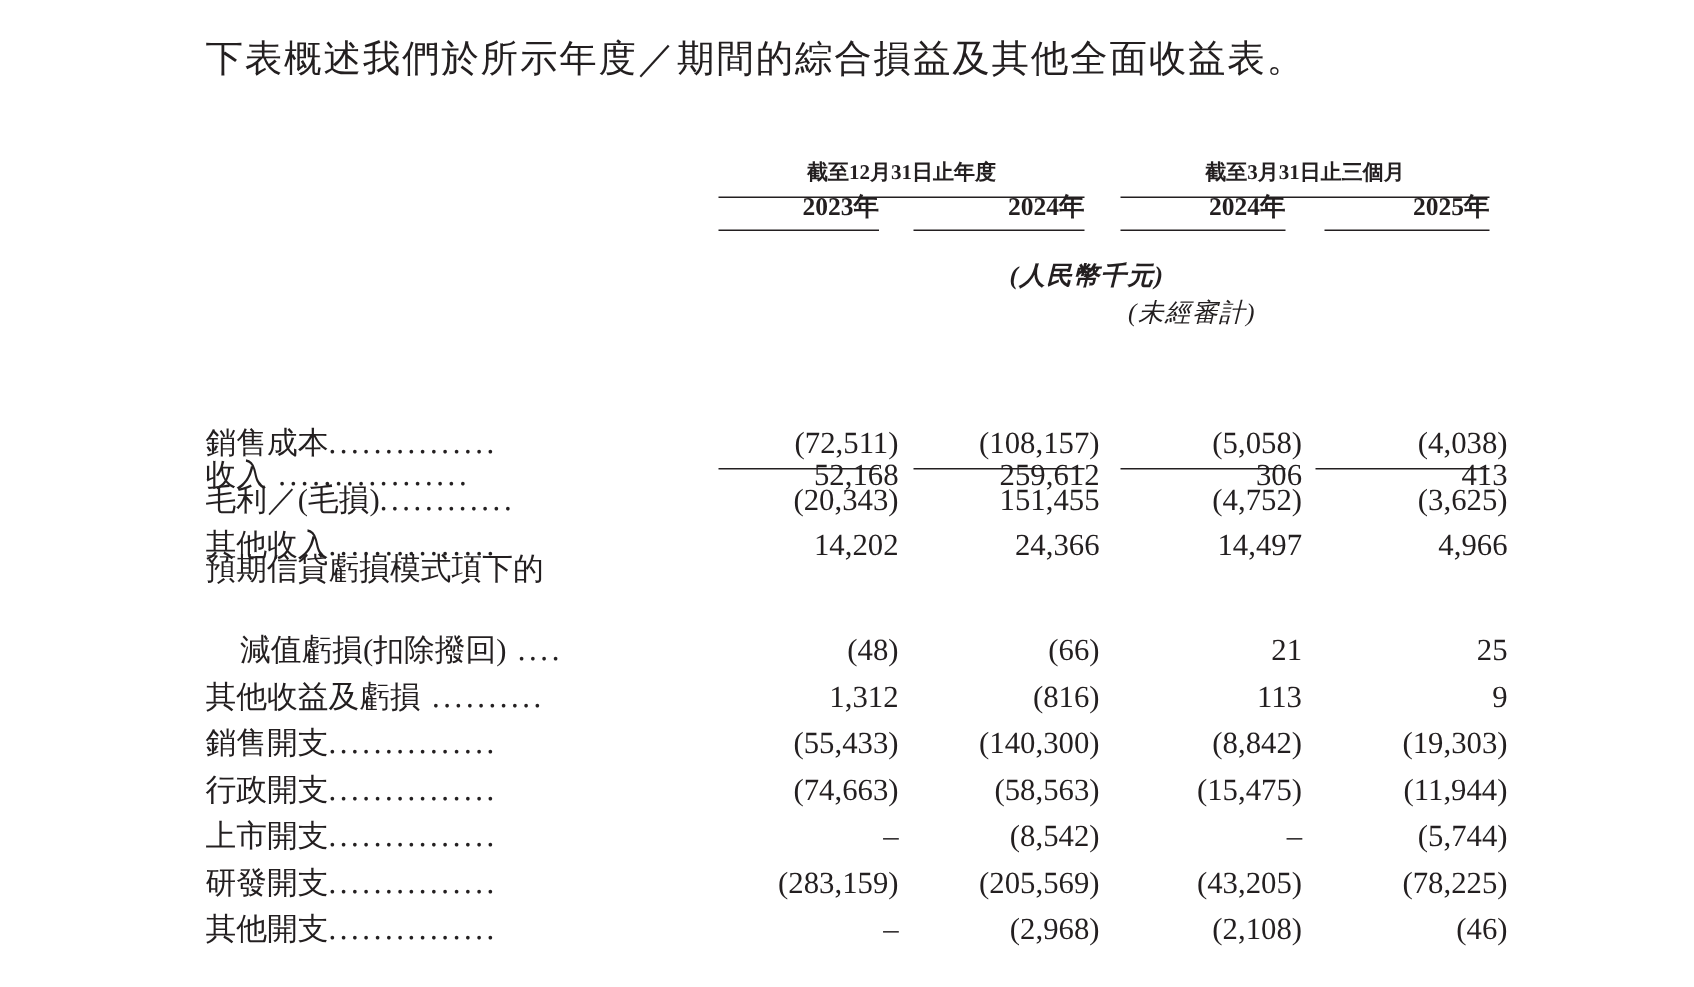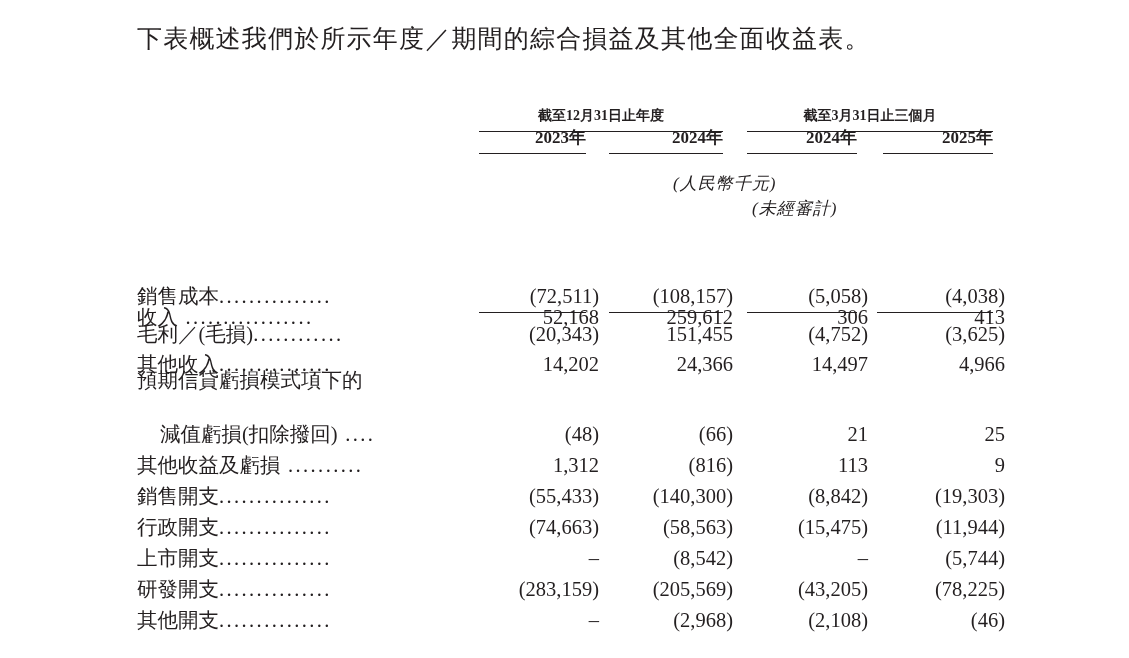--- a/index.html
+++ b/index.html
@@ -29,21 +29,21 @@
 <div class="intro">下表概述我們於所示年度／期間的綜合損益及其他全面收益表。</div>
 
 <div class="grp" style="left:479px;width:244px;">截至12月31日止年度</div>
 <div class="grp" style="left:747px;width:246px;">截至3月31日止三個月</div>
 
 <div class="yr" style="left:479px;width:107px;">2023年</div>
 <div class="yr" style="left:609px;width:114px;">2024年</div>
 <div class="yr" style="left:747px;width:110px;">2024年</div>
 <div class="yr" style="left:883px;width:110px;">2025年</div>
 
-<div class="unit" style="left:673px;top:172px;">(人民幣千元)</div>
+<div class="unit" style="left:673px;top:172px;font-weight:bold;">(人民幣千元)</div>
 <div class="unit" style="left:752px;top:197px;">(未經審計)</div>
 
 <div class="row" style="top:262px;margin-top:40px;">
   <span class="label"><span>收入</span><span class="dots"> .................</span></span>
   <span class="cell c0 pos">52,168</span>
   <span class="cell c1 pos">259,612</span>
   <span class="cell c2 pos">306</span>
   <span class="cell c3 pos">413</span>
 </div>
 

